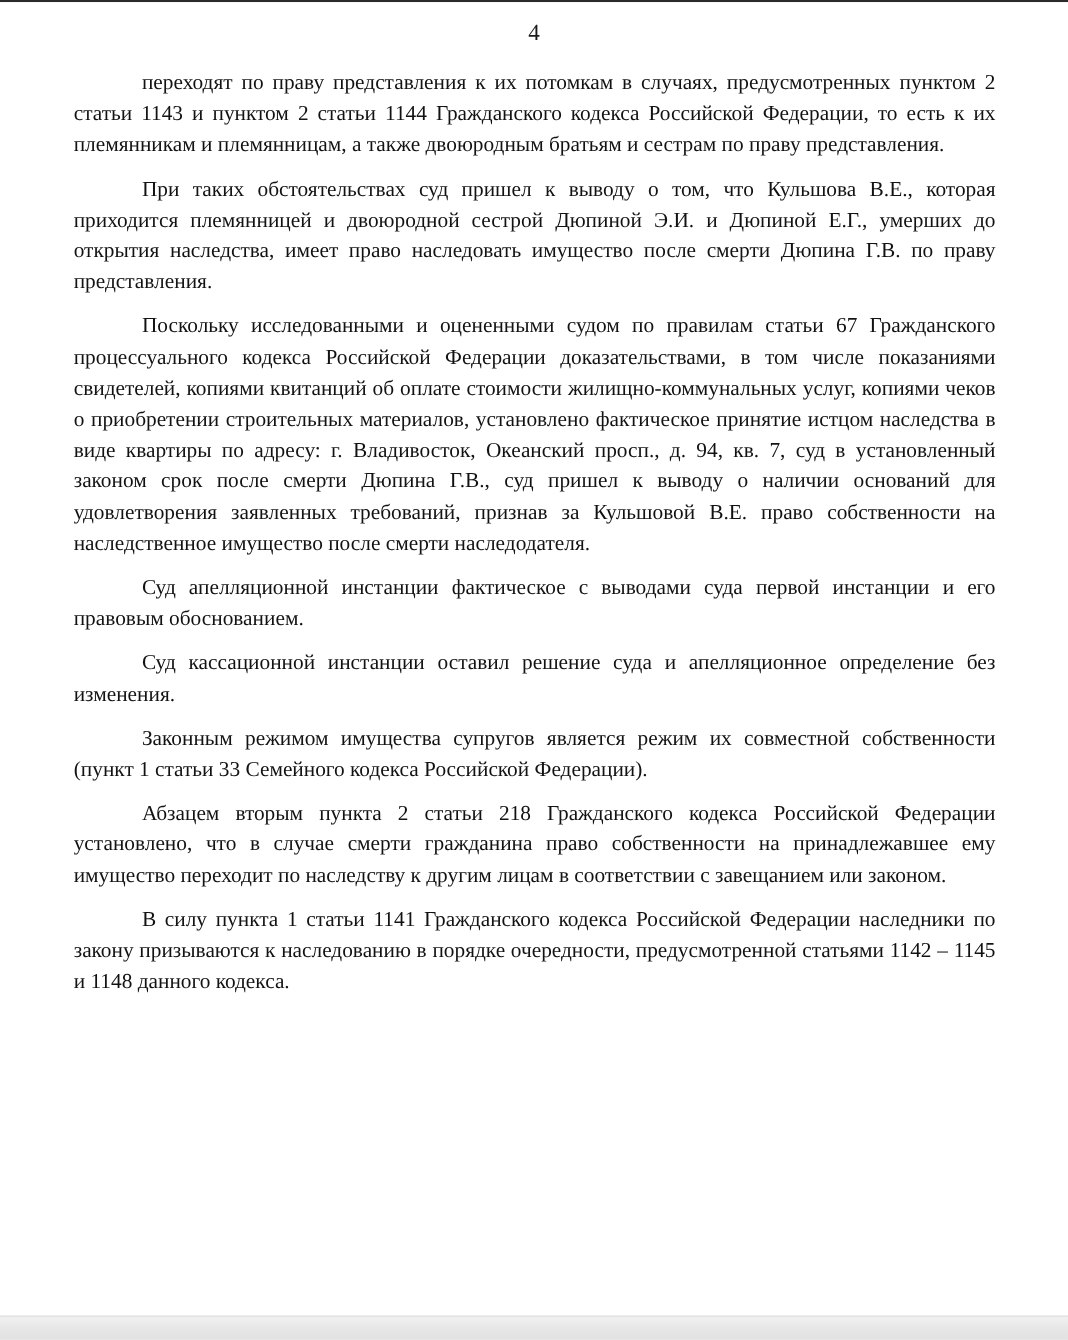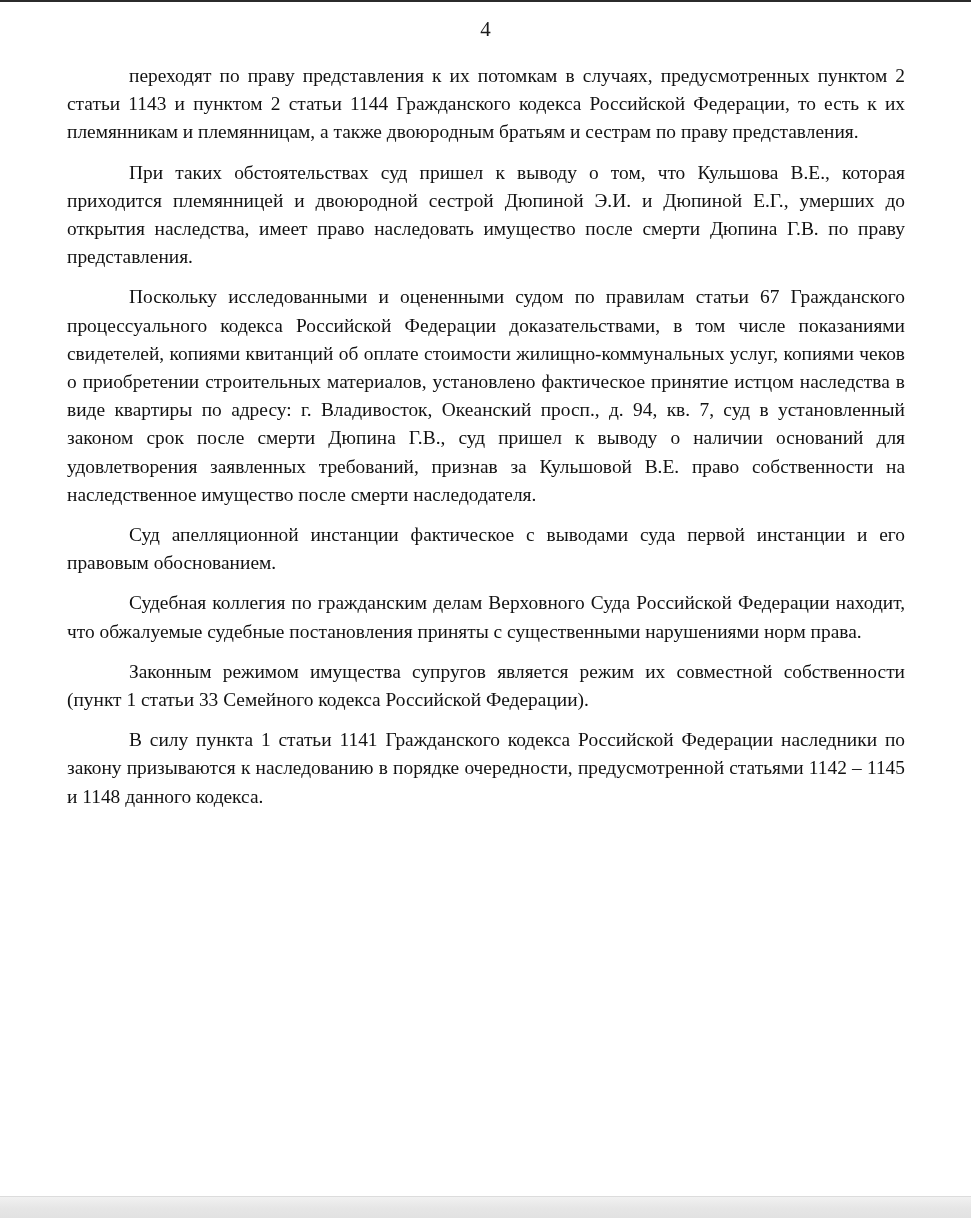--- a/index.html
+++ b/index.html
@@ -100,20 +100,21 @@
 
 <div class="page-sheet">
 
   <div class="page-number">4</div>
 
   <div class="text-body">
     <p>переходят по праву представления к их потомкам в случаях, предусмотренных пунктом 2 статьи 1143 и пунктом 2 статьи 1144 Гражданского кодекса Российской Федерации, то есть к их племянникам и племянницам, а также двоюродным братьям и сестрам по праву представления.</p>
     <p>При таких обстоятельствах суд пришел к выводу о том, что Кульшова В.Е., которая приходится племянницей и двоюродной сестрой Дюпиной Э.И. и Дюпиной Е.Г., умерших до открытия наследства, имеет право наследовать имущество после смерти Дюпина Г.В. по праву представления.</p>
     <p>Поскольку исследованными и оцененными судом по правилам статьи 67 Гражданского процессуального кодекса Российской Федерации доказательствами, в том числе показаниями свидетелей, копиями квитанций об оплате стоимости жилищно-коммунальных услуг, копиями чеков о приобретении строительных материалов, установлено фактическое принятие истцом наследства в виде квартиры по адресу: г. Владивосток, Океанский просп., д. 94, кв. 7, суд в установленный законом срок после смерти Дюпина Г.В., суд пришел к выводу о наличии оснований для удовлетворения заявленных требований, признав за Кульшовой В.Е. право собственности на наследственное имущество после смерти наследодателя.</p>
     <p>Суд апелляционной инстанции фактическое с выводами суда первой инстанции и его правовым обоснованием.</p>
-    <p>Судебная коллегия по гражданским делам Верховного Суда Российской Федерации находит, что обжалуемые судебные постановления приняты с существенными нарушениями  норм права.</p>
+    <p>Суд кассационной инстанции оставил решение суда и апелляционное определение без изменения.</p>
     <p>Законным режимом имущества супругов является режим их совместной собственности (пункт 1 статьи 33 Семейного кодекса Российской Федерации).</p>
+    <p>Абзацем вторым пункта 2 статьи 218 Гражданского кодекса Российской Федерации установлено, что в случае смерти гражданина право собственности на принадлежавшее ему имущество переходит по наследству к другим лицам в соответствии с завещанием или законом.</p>
     <p>В силу пункта 1 статьи 1141 Гражданского кодекса Российской Федерации наследники по закону призываются к наследованию в порядке очередности, предусмотренной статьями 1142 – 1145 и 1148 данного кодекса.</p>
   </div>
 
 </div>
 
 <div class="viewer-bottom-band"></div>
 
 </body></html>

